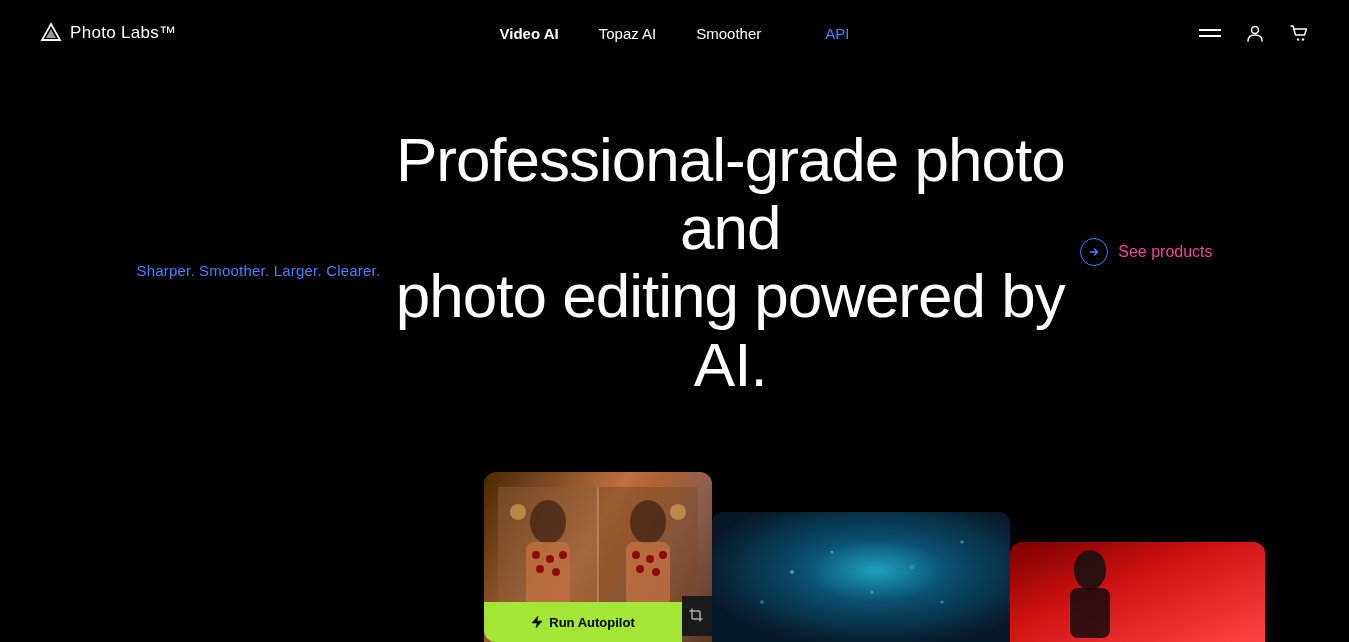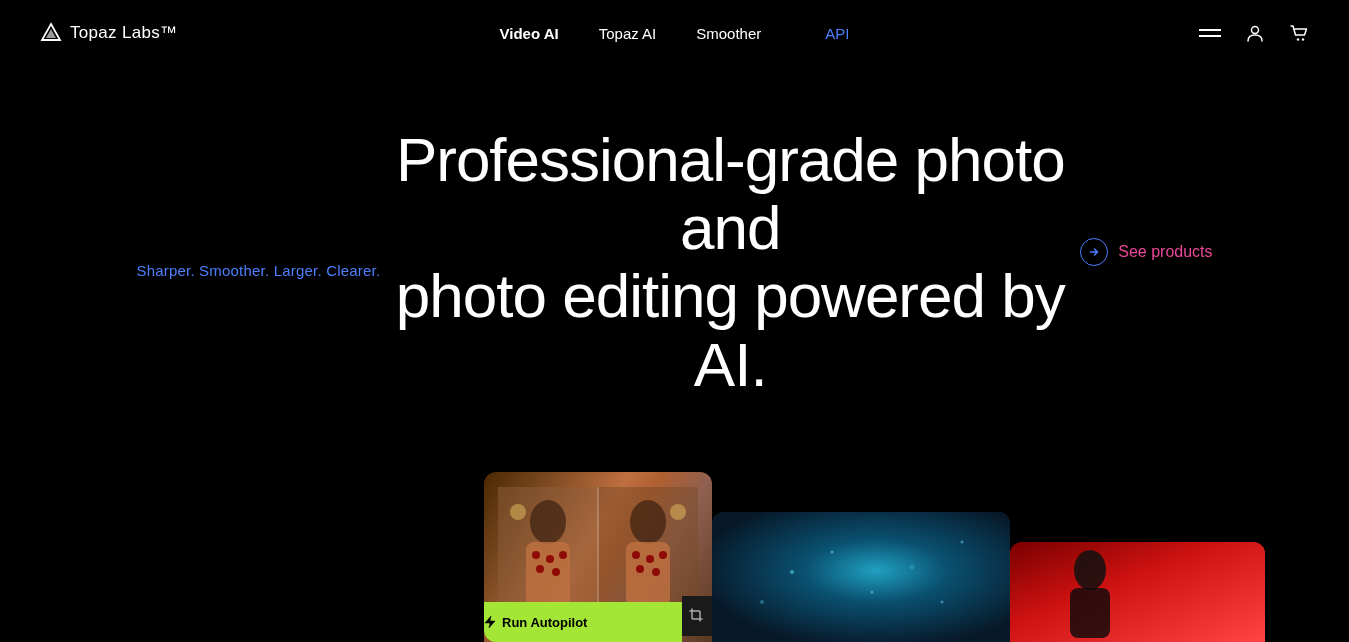--- a/index.html
+++ b/index.html
@@ -167,21 +167,21 @@
 
     .run-autopilot-bar {
       position: absolute;
       bottom: 0;
       left: 0;
       right: 30px;
       height: 40px;
       background: #a3e635;
       display: flex;
       align-items: center;
-      justify-content: flex-start;
+      justify-content: center;
       gap: 6px;
       font-size: 13px;
       font-weight: 700;
       color: #000;
       border-radius: 0 0 0 12px;
     }
 
     .crop-icon {
       position: absolute;
       bottom: 6px;
@@ -244,21 +244,21 @@
   </style>
 </head>
 <body>
 
 <nav>
   <div class="nav-logo">
     <svg class="logo-icon" viewBox="0 0 22 22" fill="none" xmlns="http://www.w3.org/2000/svg">
       <polygon points="11,2 20,18 2,18" fill="none" stroke="#fff" stroke-width="1.8"></polygon>
       <polygon points="11,7 16,16 6,16" fill="#fff" opacity="0.6"></polygon>
     </svg>
-    <span class="logo-text">Topaz Labs™</span>
+    <span class="logo-text">Photo Labs™</span>
   </div>
 
   <div class="nav-links">
     <a class="nav-link active">Video AI</a>
     <a class="nav-link">Topaz AI</a>
     <a class="nav-link">Smoother</a>
     <a class="nav-link api">API</a>
   </div>
 
   <div class="nav-right">

